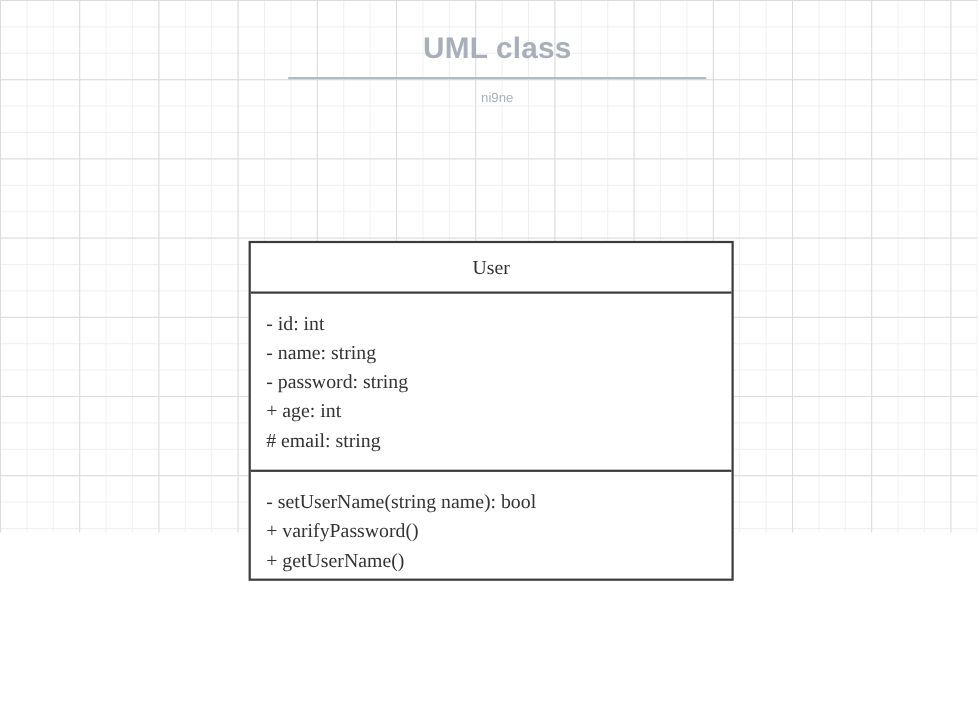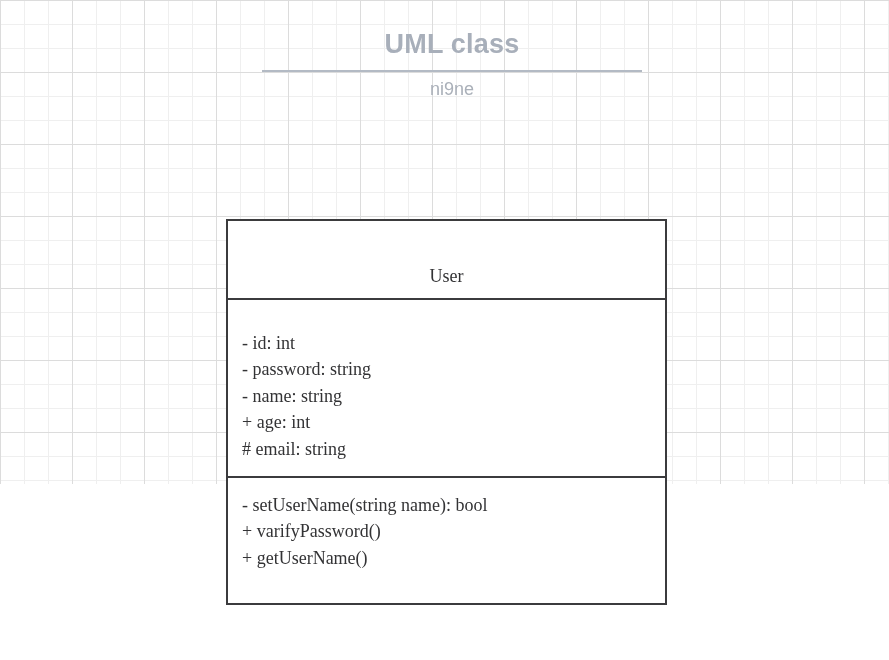--- a/index.html
+++ b/index.html
@@ -51,21 +51,21 @@
   }
   #title-rule {
     margin-top: 8px;
     height: 2px;
     background: #b3bac4;
     width: 380px;
   }
   #doc-subtitle {
     margin-top: 8px;
     font-family: "Liberation Sans", sans-serif;
-    font-size: 18px;
+    font-size: 12px;
     font-weight: normal;
     color: #aab0b9;
     line-height: 18px;
     white-space: nowrap;
   }
 
   
   #uml-class {
     position: absolute;
     left: 226px;
@@ -77,35 +77,33 @@
   }
   .compartment {
     box-sizing: border-box;
   }
   #class-name-compartment {
     height: 46px;
     display: flex;
     align-items: center;
     justify-content: center;
     border-bottom: 2px solid #3b3b3d;
-    margin-top: 33px;
   }
   #class-name {
     font-family: "Liberation Serif", serif;
     font-size: 18px;
     color: #333335;
     line-height: 22px;
   }
   #attributes-compartment {
     border-bottom: 2px solid #3b3b3d;
     padding: 14px 0 14px 14px;
-    margin-top: 16px;
   }
   #methods-compartment {
-    padding: 14px 0 32px 14px;
+    padding: 14px 0 4px 14px;
   }
   .member-line {
     font-family: "Liberation Serif", serif;
     font-size: 18px;
     color: #333335;
     line-height: 26.4px;
     white-space: pre;
   }
 </style>
 </head>
@@ -120,22 +118,22 @@
   </div>
 
   <div id="uml-class">
 
     <div id="class-name-compartment" class="compartment">
       <div id="class-name">User</div>
     </div>
 
     <div id="attributes-compartment" class="compartment">
       <div class="member-line">- id: int</div>
+      <div class="member-line">- name: string</div>
       <div class="member-line">- password: string</div>
-      <div class="member-line">- name: string</div>
       <div class="member-line">+ age: int</div>
       <div class="member-line"># email: string</div>
     </div>
 
     <div id="methods-compartment" class="compartment">
       <div class="member-line">- setUserName(string name): bool</div>
       <div class="member-line">+ varifyPassword()</div>
       <div class="member-line">+ getUserName()</div>
     </div>
 

